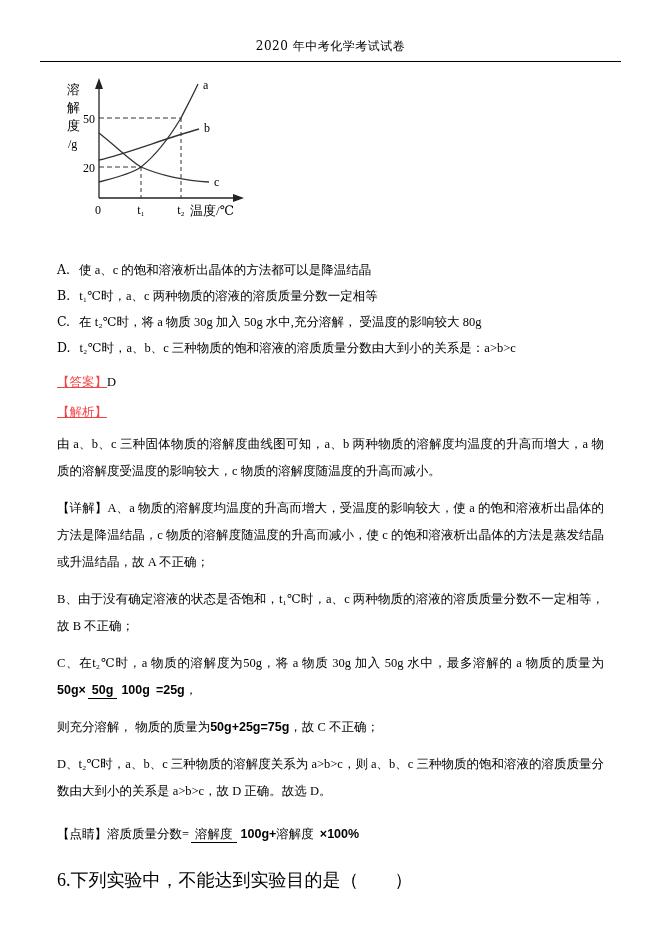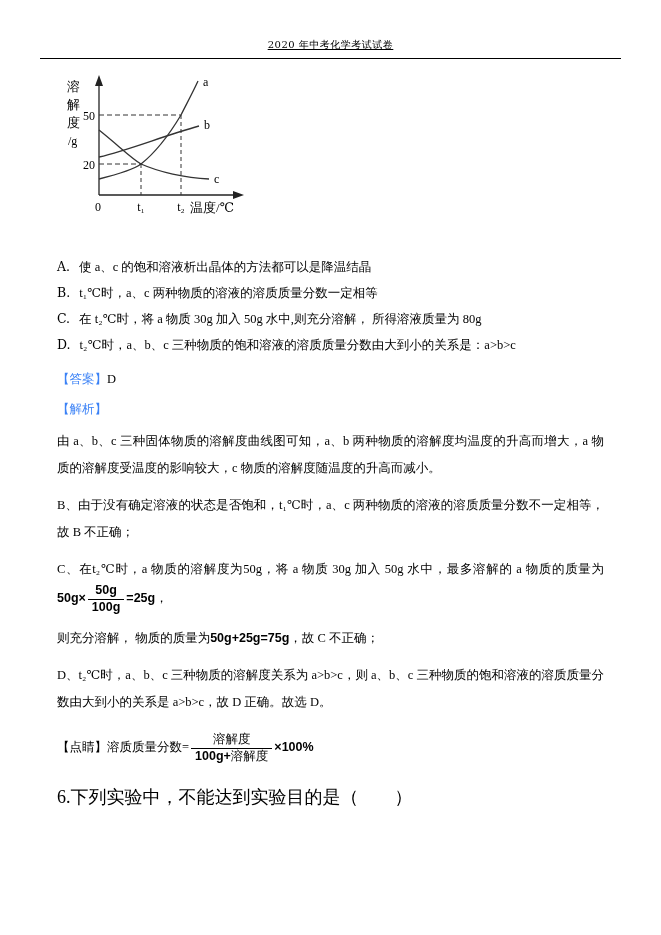--- a/index.html
+++ b/index.html
@@ -3,36 +3,35 @@
 <meta charset="utf-8">
 <style>
   html,body{margin:0;padding:0;background:#ffffff;}
   body{
     width:661px;height:935px;position:relative;overflow:hidden;
     font-family:"Liberation Serif","DejaVu Serif",serif;
     color:#000;
   }
   .page{box-sizing:border-box;padding:38px 57px 0 57px;}
   .doc-title{
-    text-align:center;font-size:10px;letter-spacing:.5px;
+    text-align:center;font-size:12px;letter-spacing:.5px;
     font-family:"DejaVu Serif",serif;
-    text-decoration:underline;
   }
   .rule{border:none;border-top:1.5px solid #000;margin:6px -17px 0 -17px;}
   .chart-wrap{margin:14px 0 6px 0;}
   svg text{font-family:"Liberation Serif","DejaVu Serif",serif;}
   .options{margin-top:25px;}
   .option{font-size:12.5px;line-height:26px;white-space:nowrap;}
   .opt-marker{display:inline-block;min-width:13px;margin-right:9px;
     font-family:"DejaVu Serif",serif;}
   .line{font-size:12.5px;line-height:18px;margin:12px 0 0 0;}
-  .teal{color:#3b82f6;}
+  .teal{color:#ef4444;text-decoration:underline;}
   .para{font-size:12.5px;line-height:27px;margin:10px 0 0 0;text-align:justify;}
   .bf{font-weight:bold;font-family:"Liberation Sans","DejaVu Sans",sans-serif;font-size:12.5px;}
-  .frac{display:inline-flex;flex-direction:column;text-align:center;
+  .frac{display:inline-flex;text-align:center;
     vertical-align:middle;line-height:1.25;margin:0 2px;}
   .frac .num{border-bottom:1.4px solid #000;padding:0 4px;}
   .frac .den{padding:0 4px;}
   .dianjing{margin-top:16px;}
   .q6{font-size:18px;line-height:20px;margin-top:22px;}
 </style>
 </head>
 <body>
 
 <div class="page">
@@ -76,38 +75,41 @@
   </div>
 
   <div class="options">
     <div class="option">
       <span class="opt-marker">A.</span><span>使 a、c 的饱和溶液析出晶体的方法都可以是降温结晶</span>
     </div>
     <div class="option">
       <span class="opt-marker">B.</span><span>t₁℃时，a、c 两种物质的溶液的溶质质量分数一定相等</span>
     </div>
     <div class="option">
-      <span class="opt-marker">C.</span><span>在 t₂℃时，将 a 物质 30g 加入 50g 水中,则充分溶解， 所得溶液质量为 80g</span>
+      <span class="opt-marker">C.</span><span>在 t₂℃时，将 a 物质 30g 加入 50g 水中,充分溶解， 受温度的影响较大 80g</span>
     </div>
     <div class="option">
       <span class="opt-marker">D.</span><span>t₂℃时，a、b、c 三种物质的饱和溶液的溶质质量分数由大到小的关系是：a&gt;b&gt;c</span>
     </div>
   </div>
 
   <p class="line">
     <span class="teal">【答案】</span><span>D</span>
   </p>
 
   <p class="line">
     <span class="teal">【解析】</span>
   </p>
 
 
   <p class="para">由 a、b、c 三种固体物质的溶解度曲线图可知，a、b 两种物质的溶解度均温度的升高而增大，a 物质的溶解度受温度的影响较大，c 物质的溶解度随温度的升高而减小。</p>
 
+  <p class="para">
+    <span>【详解】</span><span>A、a 物质的溶解度均温度的升高而增大，受温度的影响较大，使 a 的饱和溶液析出晶体的方法是降温结晶，c 物质的溶解度随温度的升高而减小，使 c 的饱和溶液析出晶体的方法是蒸发结晶或升温结晶，故 A 不正确；</span>
+  </p>
 
   <p class="para">B、由于没有确定溶液的状态是否饱和，t₁℃时，a、c 两种物质的溶液的溶质质量分数不一定相等，故 B 不正确；</p>
 
   <p class="para">
     <span>C、在t₂℃时，a 物质的溶解度为50g，将 a 物质 30g 加入 50g 水中，最多溶解的 a 物质的质量为</span><span class="bf">50g×</span><span class="frac bf">
         <span class="num">50g</span>
         <span class="den">100g</span>
       </span><span class="bf">=25g</span><span>，</span>
   </p>
 

